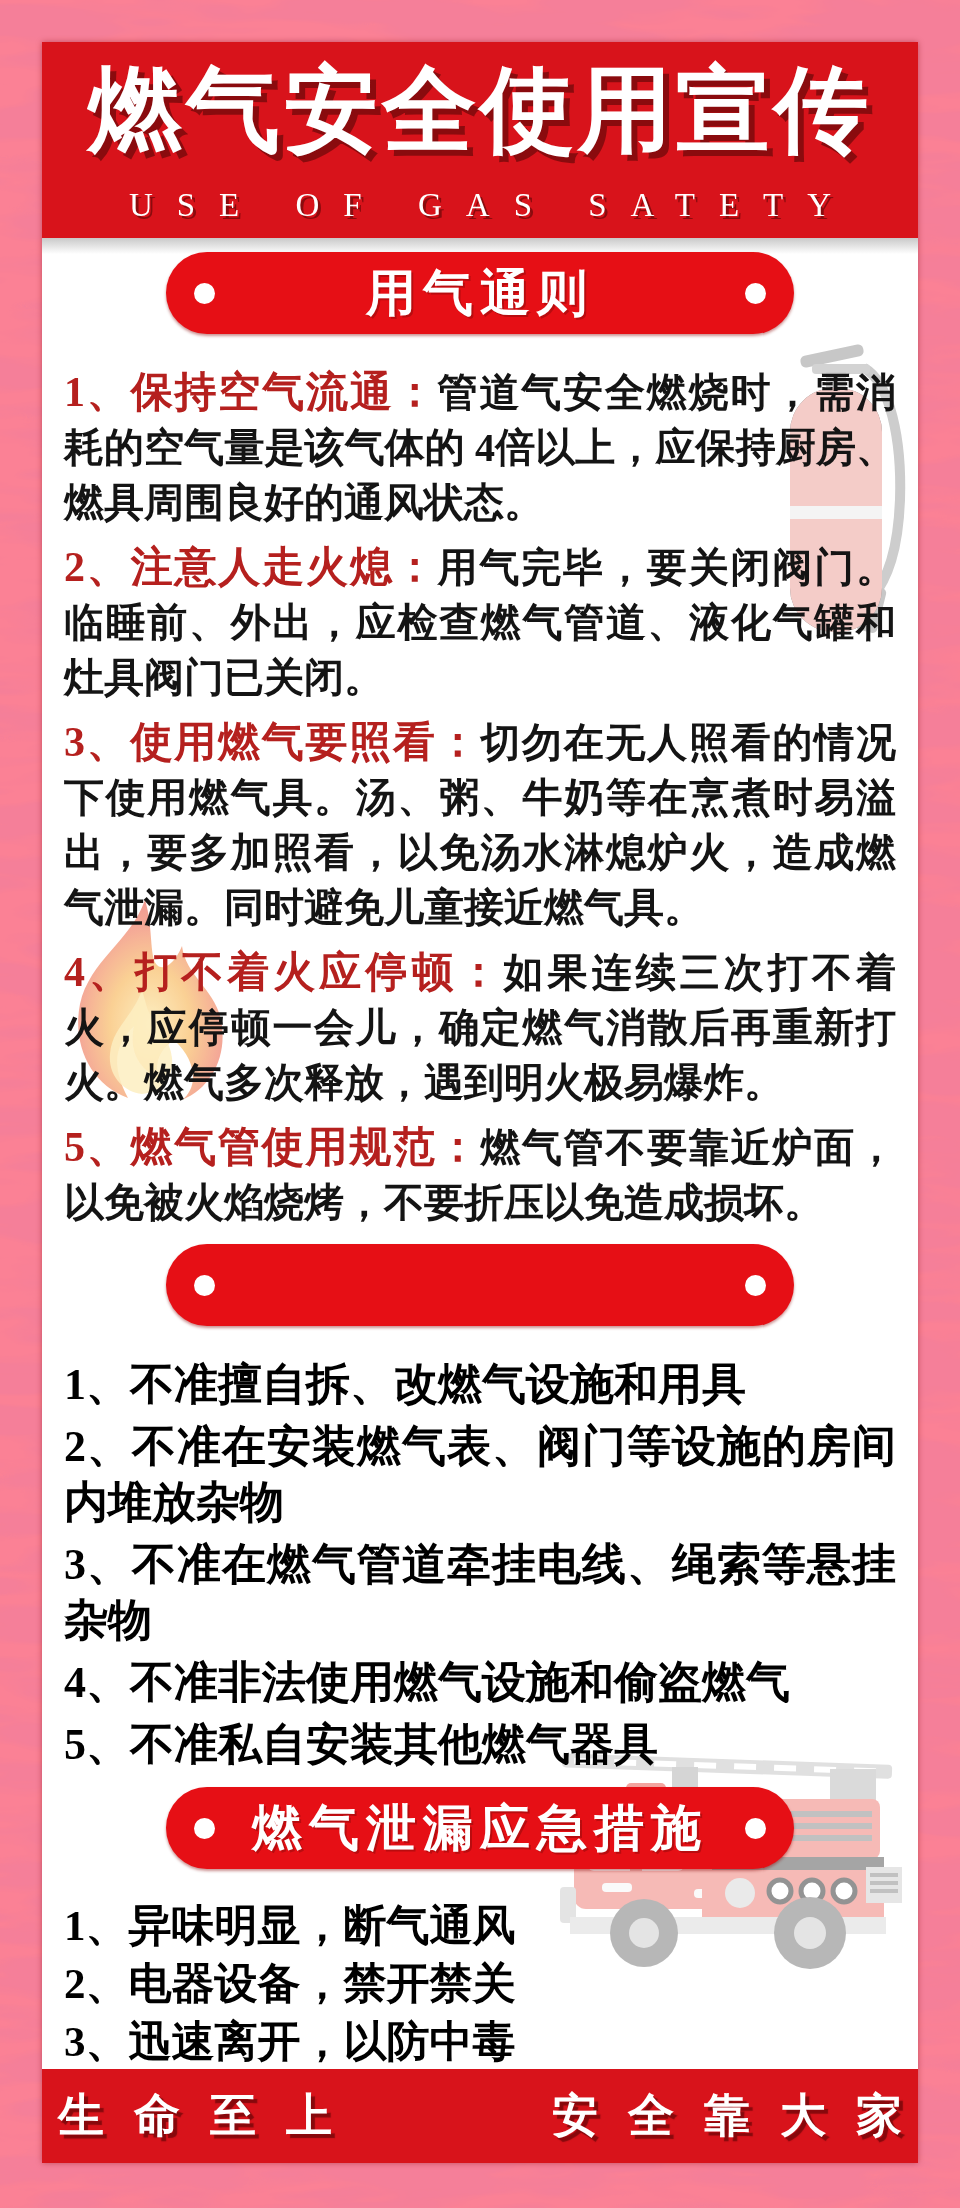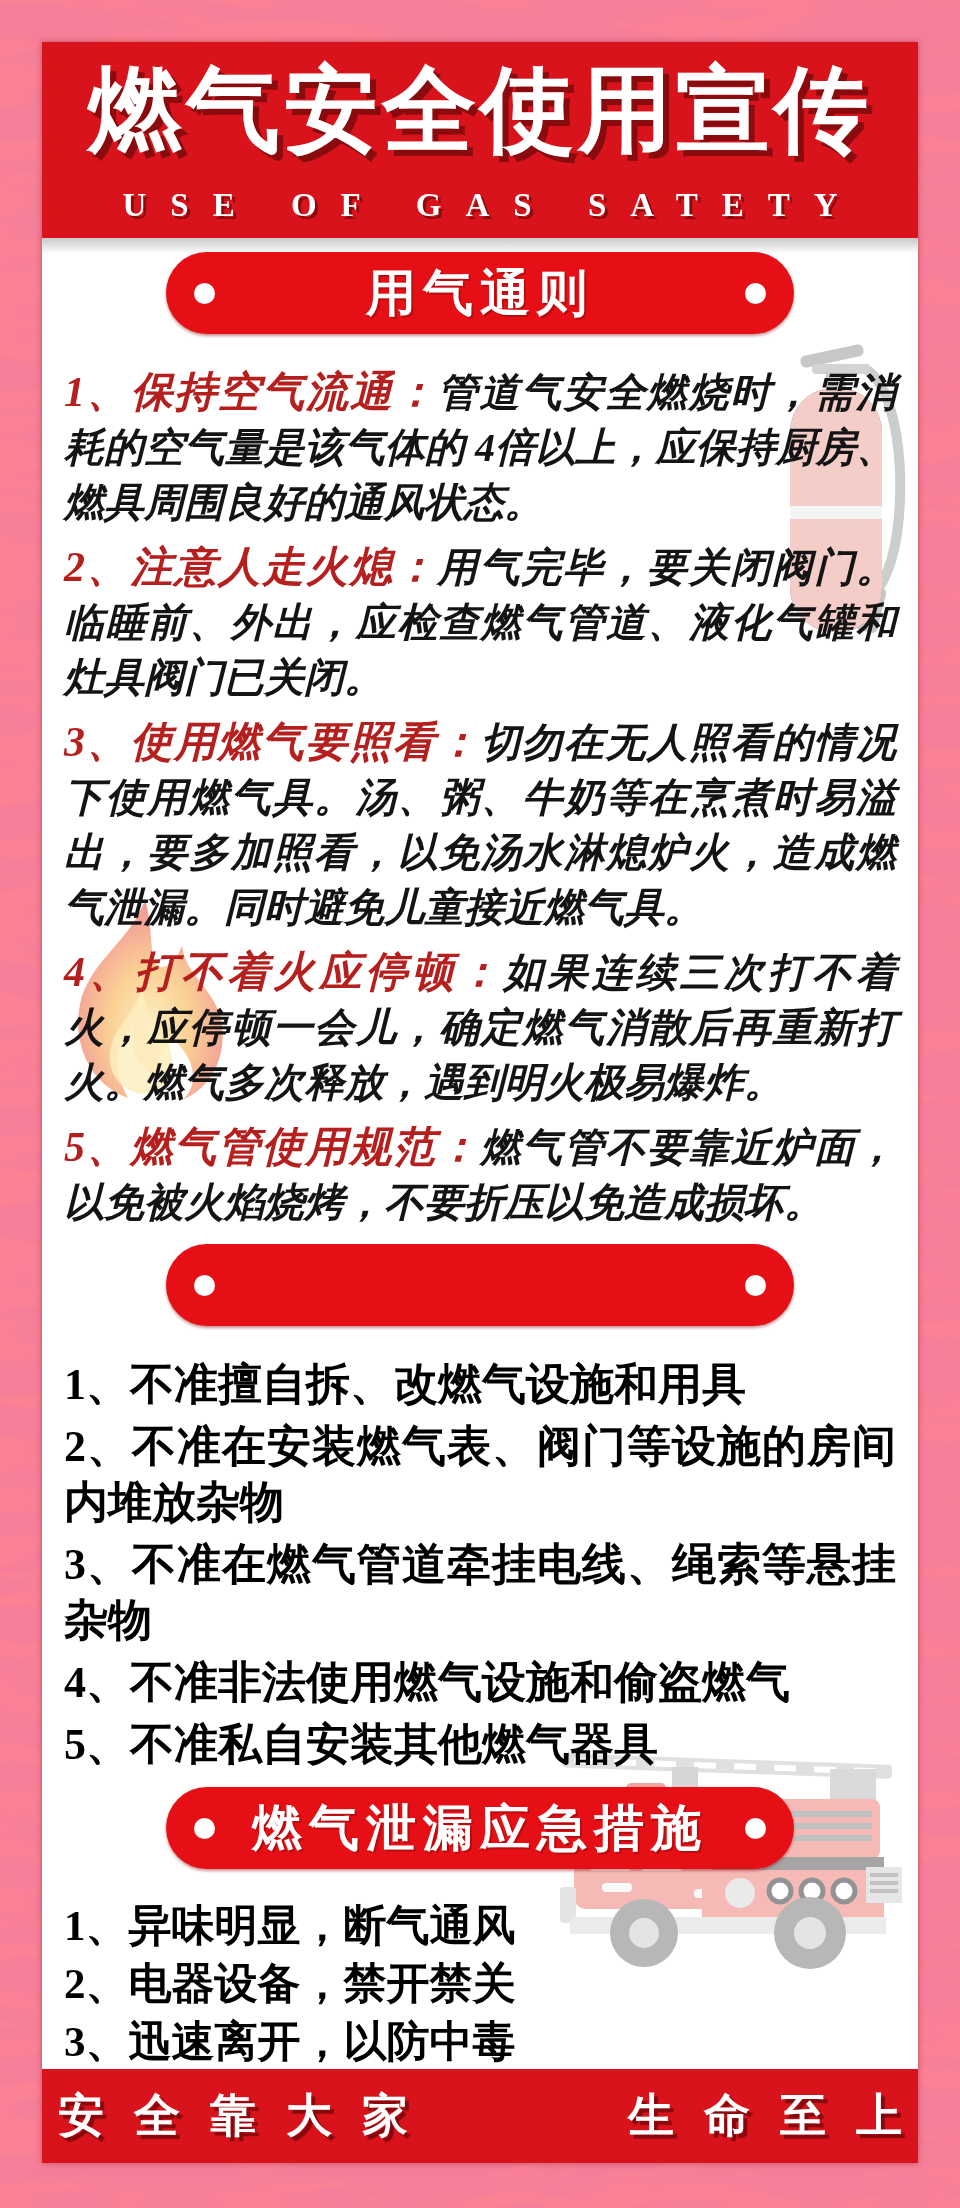--- a/index.html
+++ b/index.html
@@ -21,21 +21,21 @@
   }
   .title{
     font-family:"Liberation Sans", sans-serif;
     font-weight:900;font-size:94px;line-height:1;color:#ffffff;
     letter-spacing:4px;margin-top:6px;
     text-shadow:6px 6px 0 #8a0b0e;
     white-space:nowrap;
   }
   .subtitle{
     font-family:"Liberation Serif", serif;
-    font-weight:bold;font-size:33px;color:#ffffff;
+    font-weight:normal;font-size:33px;color:#ffffff;
     letter-spacing:24px;margin-right:-24px;margin-top:14px;
     text-shadow:3px 3px 0 #8a0b0e;
     white-space:nowrap;
   }
   
   .content{
     position:relative;flex:1 1 auto;padding:0 22px;z-index:2;overflow:hidden;
   }
   .content::before{
     content:"";position:absolute;left:0;top:0;width:100%;height:16px;
@@ -54,21 +54,21 @@
   .pill .dot.l{left:28px;}
   .pill .dot.r{right:28px;}
   .pill .banner-label{
     color:#ffffff;font-size:50px;font-weight:bold;letter-spacing:7px;
     font-family:"Liberation Serif", serif;white-space:nowrap;
     text-shadow:2px 2px 0 rgba(140,10,10,.5);
   }
   .rules{position:relative;}
   .rule{
     margin:0 0 10px;font-size:40px;line-height:55px;
-    text-align:justify;color:#141414;font-weight:600;font-style:italic;
+    text-align:justify;color:#141414;font-weight:600;
   }
   .rule-label{color:#b5201e;font-weight:bold;font-size:42px;}
   ul.plain{list-style:none;margin:0;padding:0;position:relative;}
   .donts li{
     color:#000000;font-weight:bold;font-size:44px;line-height:56px;
     margin:0 0 6px;text-align:justify;
   }
   .emergency{width:480px;}
   .emergency li{
     color:#000000;font-weight:bold;font-size:43px;line-height:52px;
@@ -228,17 +228,17 @@
       <li>1、异味明显，断气通风</li>
       <li>2、电器设备，禁开禁关</li>
       <li>3、迅速离开，以防中毒</li>
       <li>4、关闭阀门，及时转移</li>
 
     </ul>
 
   </main>
 
   <footer class="bottom-band">
+    <span>生命至上</span>
     <span>安全靠大家</span>
-    <span>生命至上</span>
   </footer>
 
 </div>
 
 </body></html>

